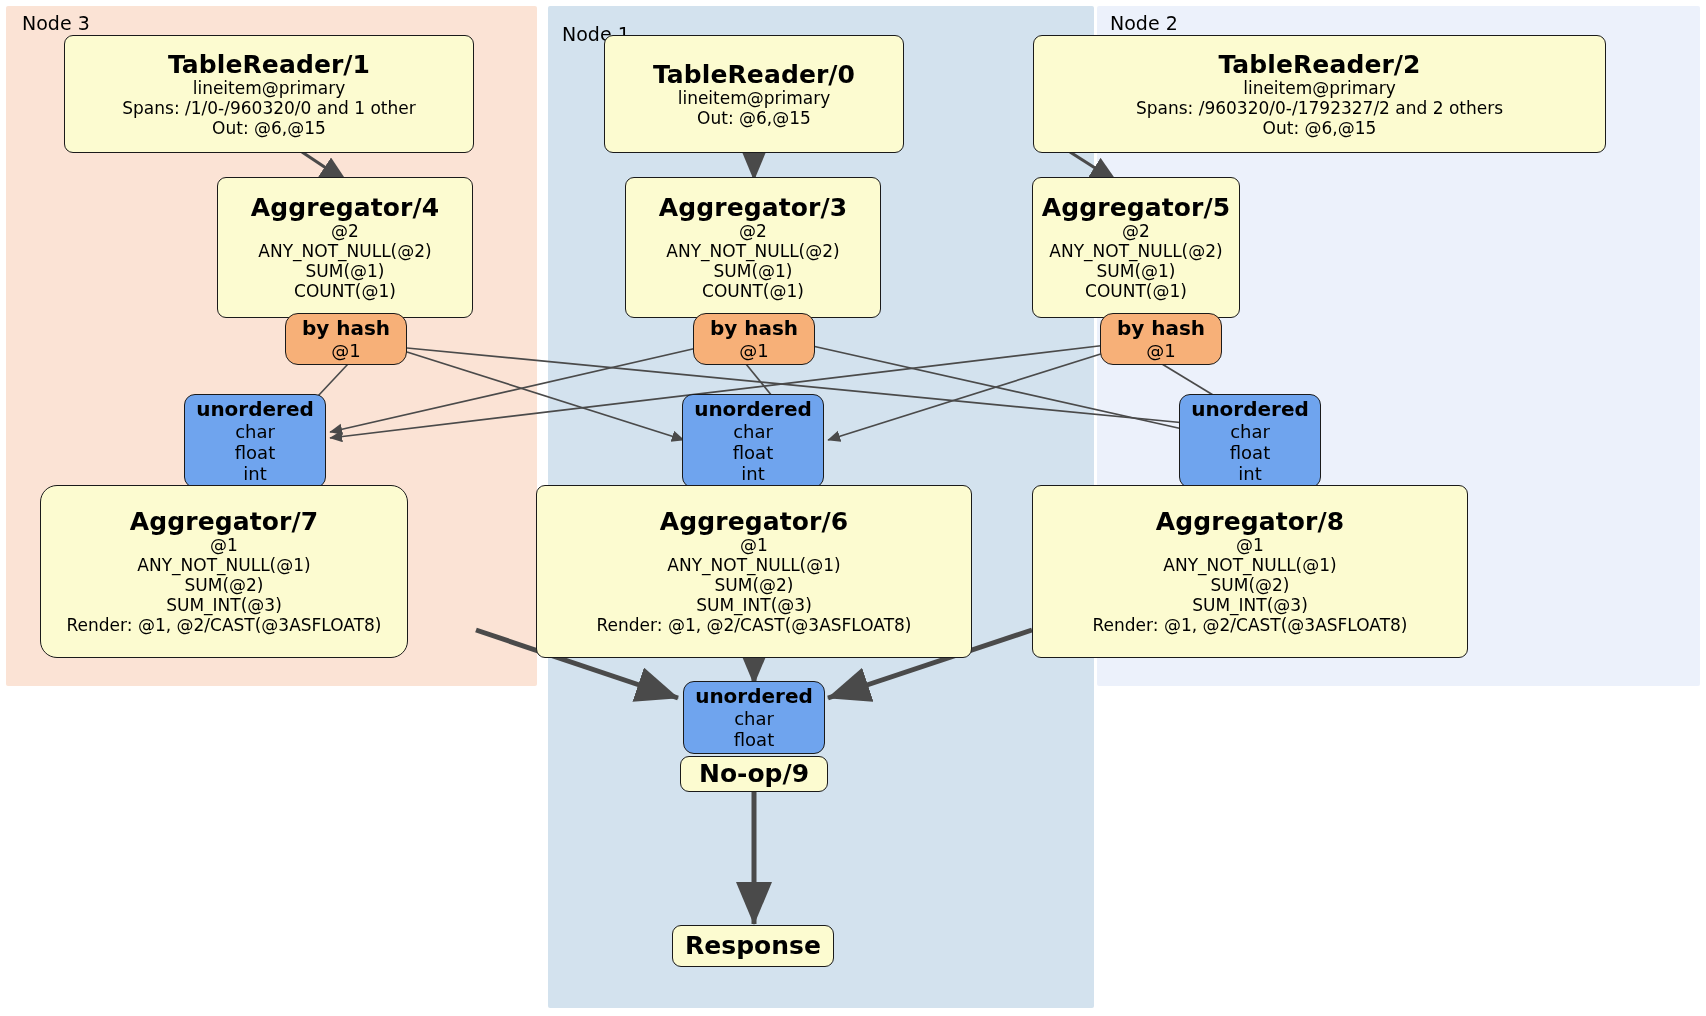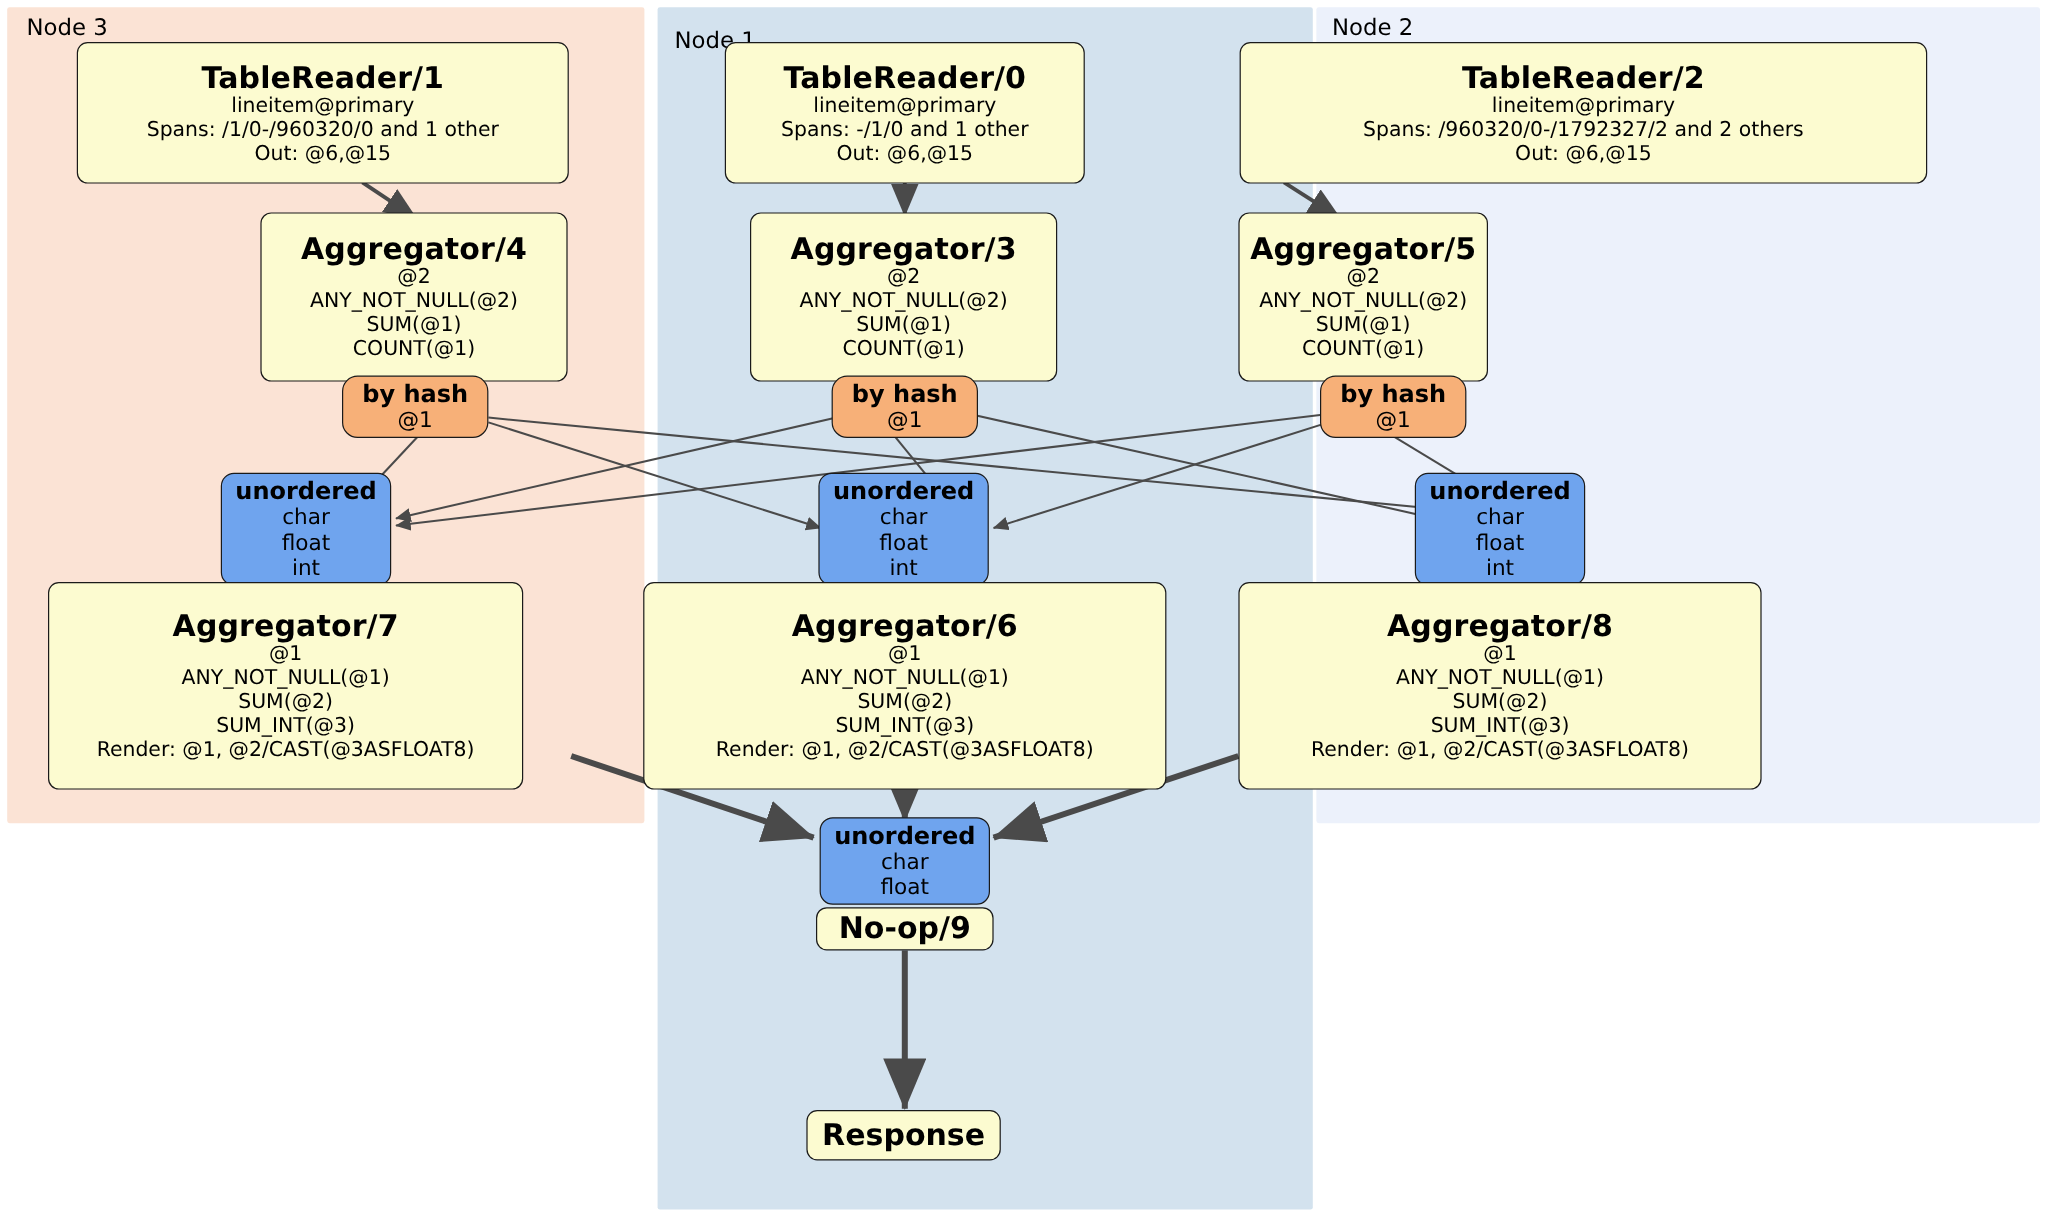--- a/index.html
+++ b/index.html
@@ -100,21 +100,20 @@
   <div class="nodebox proc" style="left:64px;top:35px;width:410px;height:118px;">
     <div class="title">TableReader/1</div>
     <div class="line">lineitem@primary</div>
     <div class="line">Spans: /1/0-/960320/0 and 1 other</div>
     <div class="line">Out: @6,@15</div>
   </div>
 
   <div class="nodebox proc" style="left:604px;top:35px;width:300px;height:118px;">
     <div class="title">TableReader/0</div>
     <div class="line">lineitem@primary</div>
-    <div class="line">Spans: -/1/0 and 1 other</div>
     <div class="line">Out: @6,@15</div>
   </div>
 
   <div class="nodebox proc" style="left:1033px;top:35px;width:573px;height:118px;">
     <div class="title">TableReader/2</div>
     <div class="line">lineitem@primary</div>
     <div class="line">Spans: /960320/0-/1792327/2 and 2 others</div>
     <div class="line">Out: @6,@15</div>
   </div>
 
@@ -167,21 +166,21 @@
     <div class="line">float</div>
     <div class="line">int</div>
   </div>
   <div class="nodebox stream" style="left:1179px;top:394px;width:142px;height:94px;">
     <div class="title">unordered</div>
     <div class="line">char</div>
     <div class="line">float</div>
     <div class="line">int</div>
   </div>
 
-  <div class="nodebox proc" style="left:40px;top:485px;width:396px;height:173px;">
+  <div class="nodebox proc" style="left:40px;top:485px;width:368px;height:173px;border-radius:17px;">
     <div class="title">Aggregator/7</div>
     <div class="line">@1</div>
     <div class="line">ANY_NOT_NULL(@1)</div>
     <div class="line">SUM(@2)</div>
     <div class="line">SUM_INT(@3)</div>
     <div class="line">Render: @1, @2/CAST(@3ASFLOAT8)</div>
   </div>
 
   <div class="nodebox proc" style="left:536px;top:485px;width:436px;height:173px;">
     <div class="title">Aggregator/6</div>

